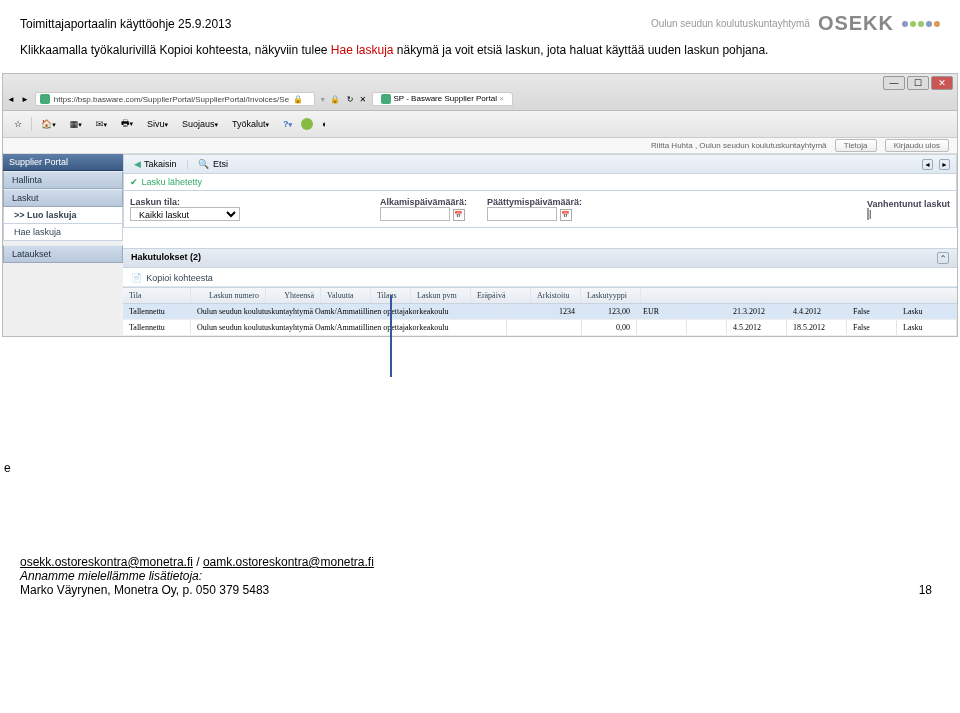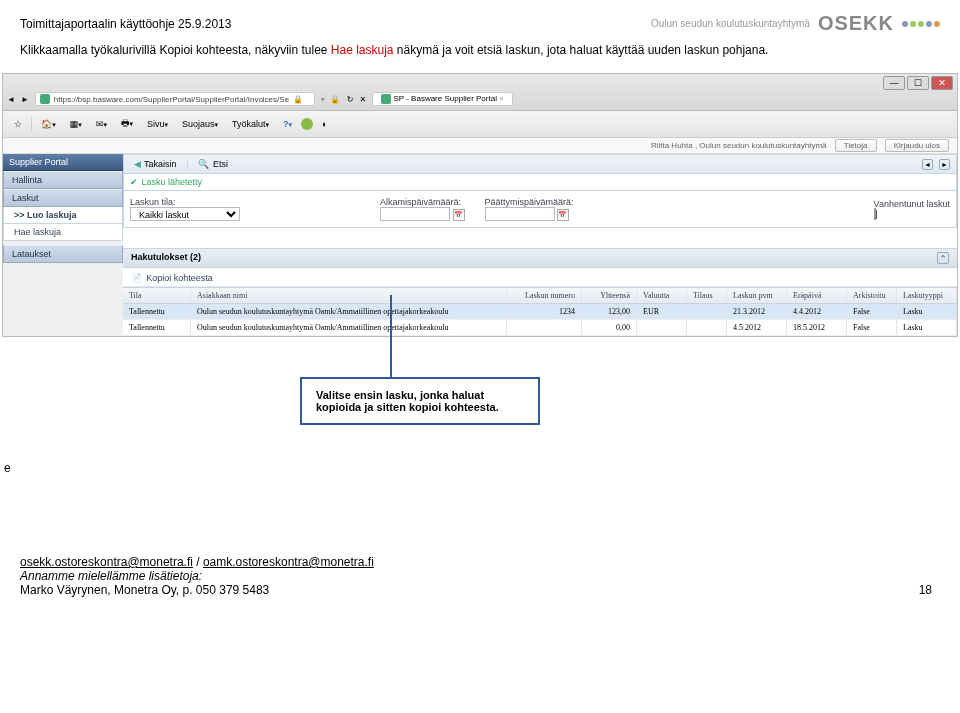--- a/index.html
+++ b/index.html
@@ -53,21 +53,21 @@
     .icon-search { color: #4a8; }
     .ts-spacer { flex: 1; }
     .ts-scroll { width: 11px; height: 11px; border: 1px solid #9ab; border-radius: 2px; display: inline-flex; align-items: center; justify-content: center; font-size: 7px; }
     
     .status-ribbon { display: flex; align-items: center; gap: 4px; padding: 3px 6px; border: 1px solid #c8d4e0; border-top: none; font-size: 9px; color: #3a6; }
     .check-icon { color: #3a6; }
     
     .filter-panel { border: 1px solid #c8d4e0; border-top: none; padding: 4px 6px; }
     .filter-row { display: flex; align-items: center; gap: 20px; padding: 2px 0; font-size: 9px; }
     .f-group { display: flex; align-items: center; gap: 4px; }
-    .f-label { color: #445; }
+    .f-label { color: #445; font-weight: bold; }
     .f-input { border: 1px solid #bbb; background: #fff; padding: 1px 4px; font-size: 9px; height: 14px; }
     .f-select { width: 110px; }
     .f-calendar { width: 12px; height: 12px; border: 1px solid #aaa; background: #fff; display: inline-flex; align-items: center; justify-content: center; font-size: 7px; }
     .f-checkbox { width: 10px; height: 10px; border: 1px solid #999; }
     
     .results-header { background: linear-gradient(#e8eef4, #d8e0ea); border-top: 1px solid #c8d4e0; padding: 3px 8px; font-size: 9px; font-weight: bold; display: flex; align-items: flex-start; justify-content: space-between; border-bottom: 1px solid #c8d4e0;}
 
     .rh-chevron { width: 12px; height: 12px; border: 1px solid #9ab; border-radius: 2px; display: inline-flex; align-items: center; justify-content: center; font-size: 8px; color: #678; }
     
     .copy-row { padding: 3px 8px; border-bottom: 1px solid #e0e6ec; }
@@ -241,21 +241,20 @@
       </div>
       <div class="copy-row">
         <span class="copy-btn">
           <span class="copy-icon">📄</span>
           <span>Kopioi kohteesta</span>
         </span>
       </div>
 
       <div class="table-head">
         <div class="th c-tila">Tila</div>
-        <div class="th c-asiakas">Asiakkaan nimi</div>
         <div class="th c-num">Laskun numero</div>
         <div class="th c-yht">Yhteensä</div>
         <div class="th c-val">Valuutta</div>
         <div class="th c-tilaus">Tilaus</div>
         <div class="th c-pvm">Laskun pvm</div>
         <div class="th c-era">Eräpäivä</div>
         <div class="th c-ark">Arkistoitu</div>
         <div class="th c-tyyppi">Laskutyyppi</div>
       </div>
 
@@ -282,21 +281,20 @@
         <div class="td c-era">18.5.2012</div>
         <div class="td c-ark">False</div>
         <div class="td c-tyyppi">Lasku</div>
       </div>
     </div>
   </div>
 </div>
 
 <div class="callout-wrap">
   <div class="callout-line"></div>
-  <div class="callout-box">Valitse ensin lasku, jonka haluat kopioida ja sitten kopioi kohteesta.</div>
 </div>
 
 <div class="e-marker">e</div>
 
 <div class="footer-info">
   <div>
     <span class="email-link">osekk.ostoreskontra@monetra.fi</span><span class="footer-black">  / </span><span class="email-link">oamk.ostoreskontra@monetra.fi</span>
   </div>
   <div style="font-style:italic">Annamme mielellämme lisätietoja:</div>
   <div>Marko Väyrynen, Monetra Oy, p. 050 379 5483</div>

